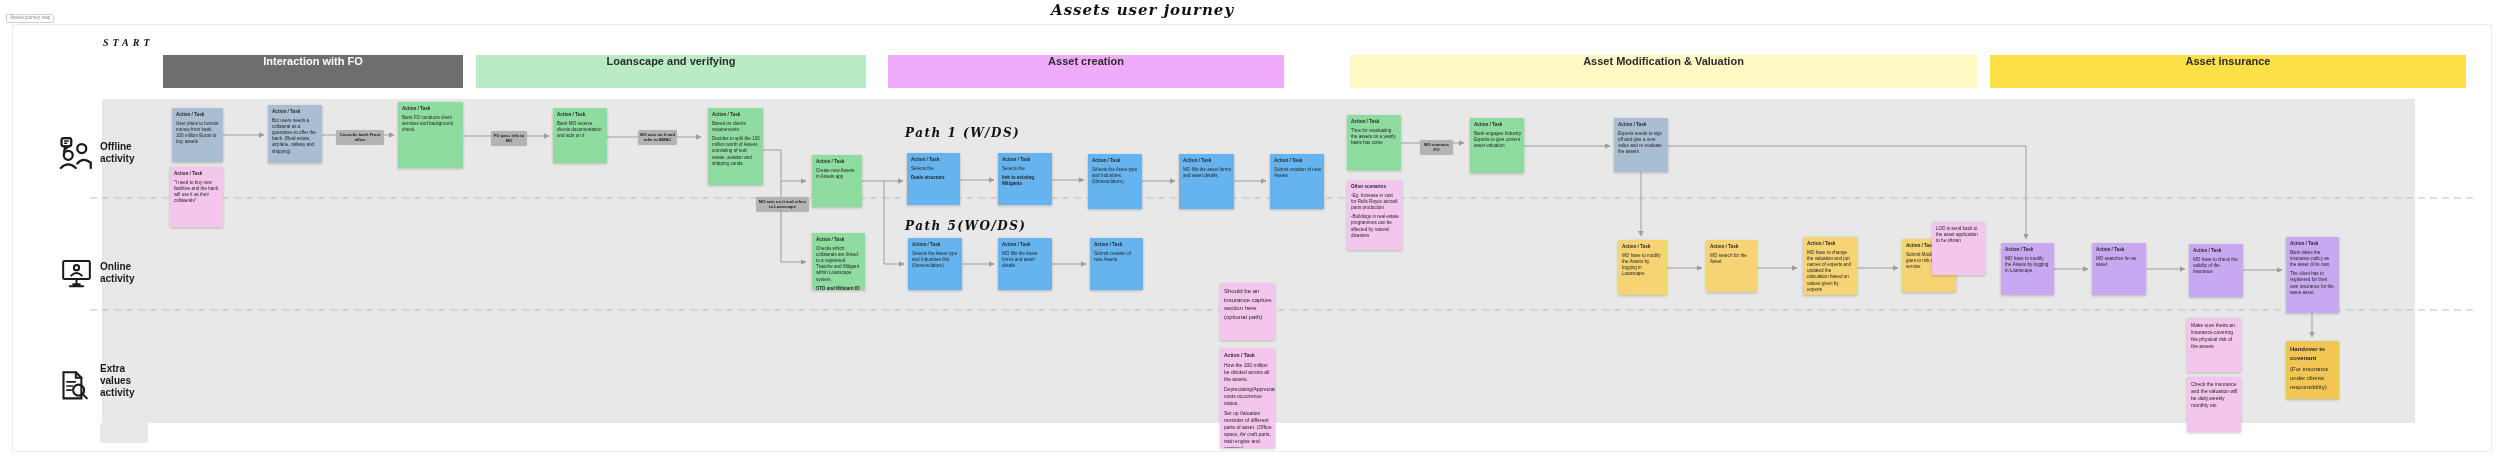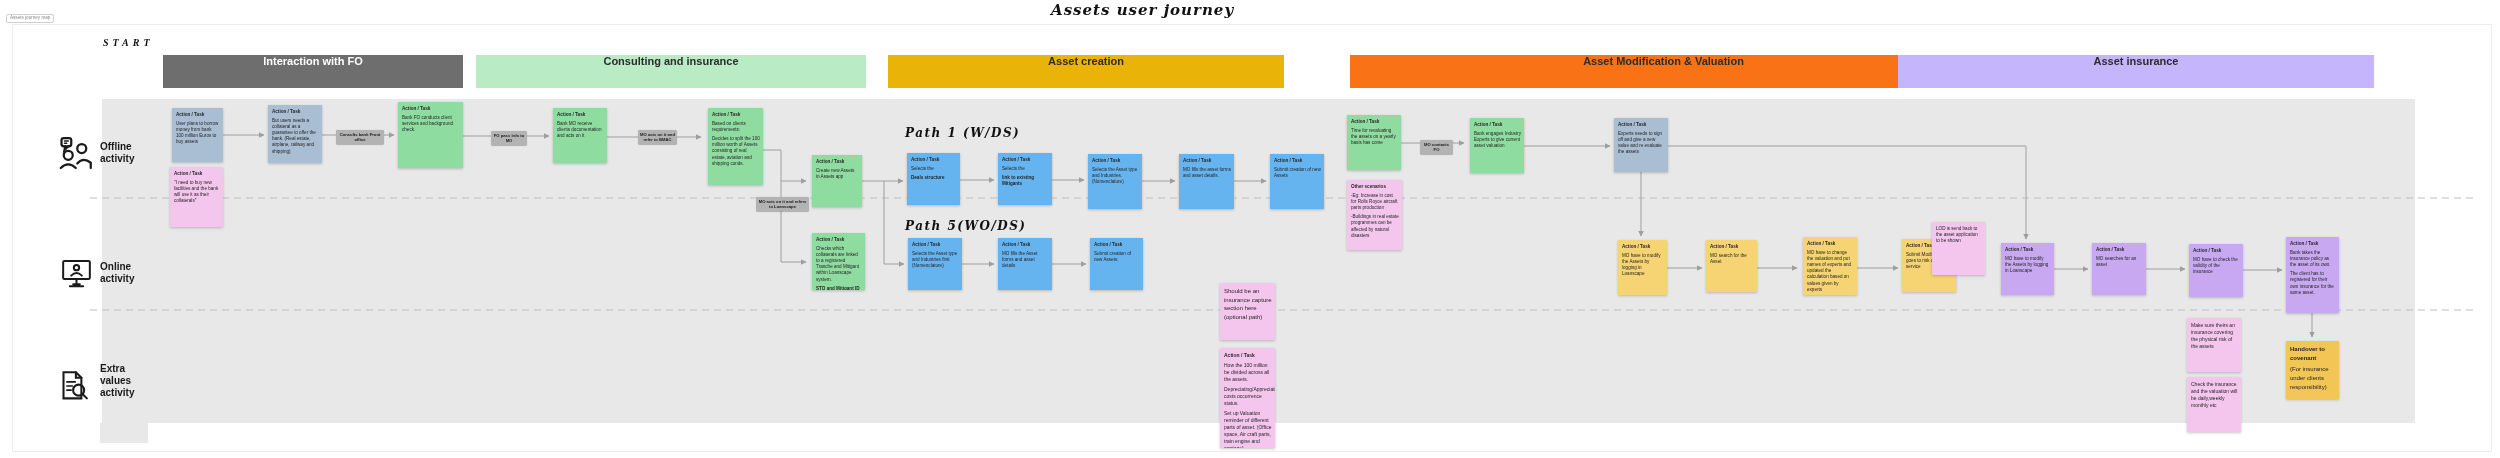--- a/index.html
+++ b/index.html
@@ -42,29 +42,29 @@
 
   <div id="board-tag">Assets journey map</div>
   <div id="title">Assets user journey</div>
   <div id="start-label">START</div>
 
   <div id="phases">
       <div class="phase" style="left: 163px; width: 300px; background: rgb(110, 110, 110); color: rgb(255, 255, 255);">
         <span>Interaction with FO</span>
       </div>
       <div class="phase" style="left: 476px; width: 390px; background: rgb(185, 235, 197); color: rgb(44, 44, 44);">
-        <span>Consulting and insurance</span>
-      </div>
-      <div class="phase" style="left: 888px; width: 396px; background: #eab308; color: rgb(44, 44, 44);">
+        <span>Loanscape and verifying</span>
+      </div>
+      <div class="phase" style="left: 888px; width: 396px; background: #f0abfc; color: rgb(44, 44, 44);">
         <span>Asset creation</span>
       </div>
-      <div class="phase" style="left: 1350px; width: 627px; background: #f97316; color: rgb(44, 44, 44);">
+      <div class="phase" style="left: 1350px; width: 627px; background: #fef9c3; color: rgb(44, 44, 44);">
         <span>Asset Modification &amp; Valuation</span>
       </div>
-      <div class="phase" style="left: 1898px; width: 476px; background: #c4b5fd; color: rgb(44, 44, 44);">
+      <div class="phase" style="left: 1990px; width: 476px; background: #fde047; color: rgb(44, 44, 44);">
         <span>Asset insurance</span>
       </div>
     </div>
 
   <div id="lane-bg"></div>
   <div id="lane-tab"></div>
 
   <svg class="overlay" width="2500" height="458">
     <defs>
       <marker id="arr" markerWidth="7" markerHeight="7" refX="5.5" refY="3" orient="auto">

